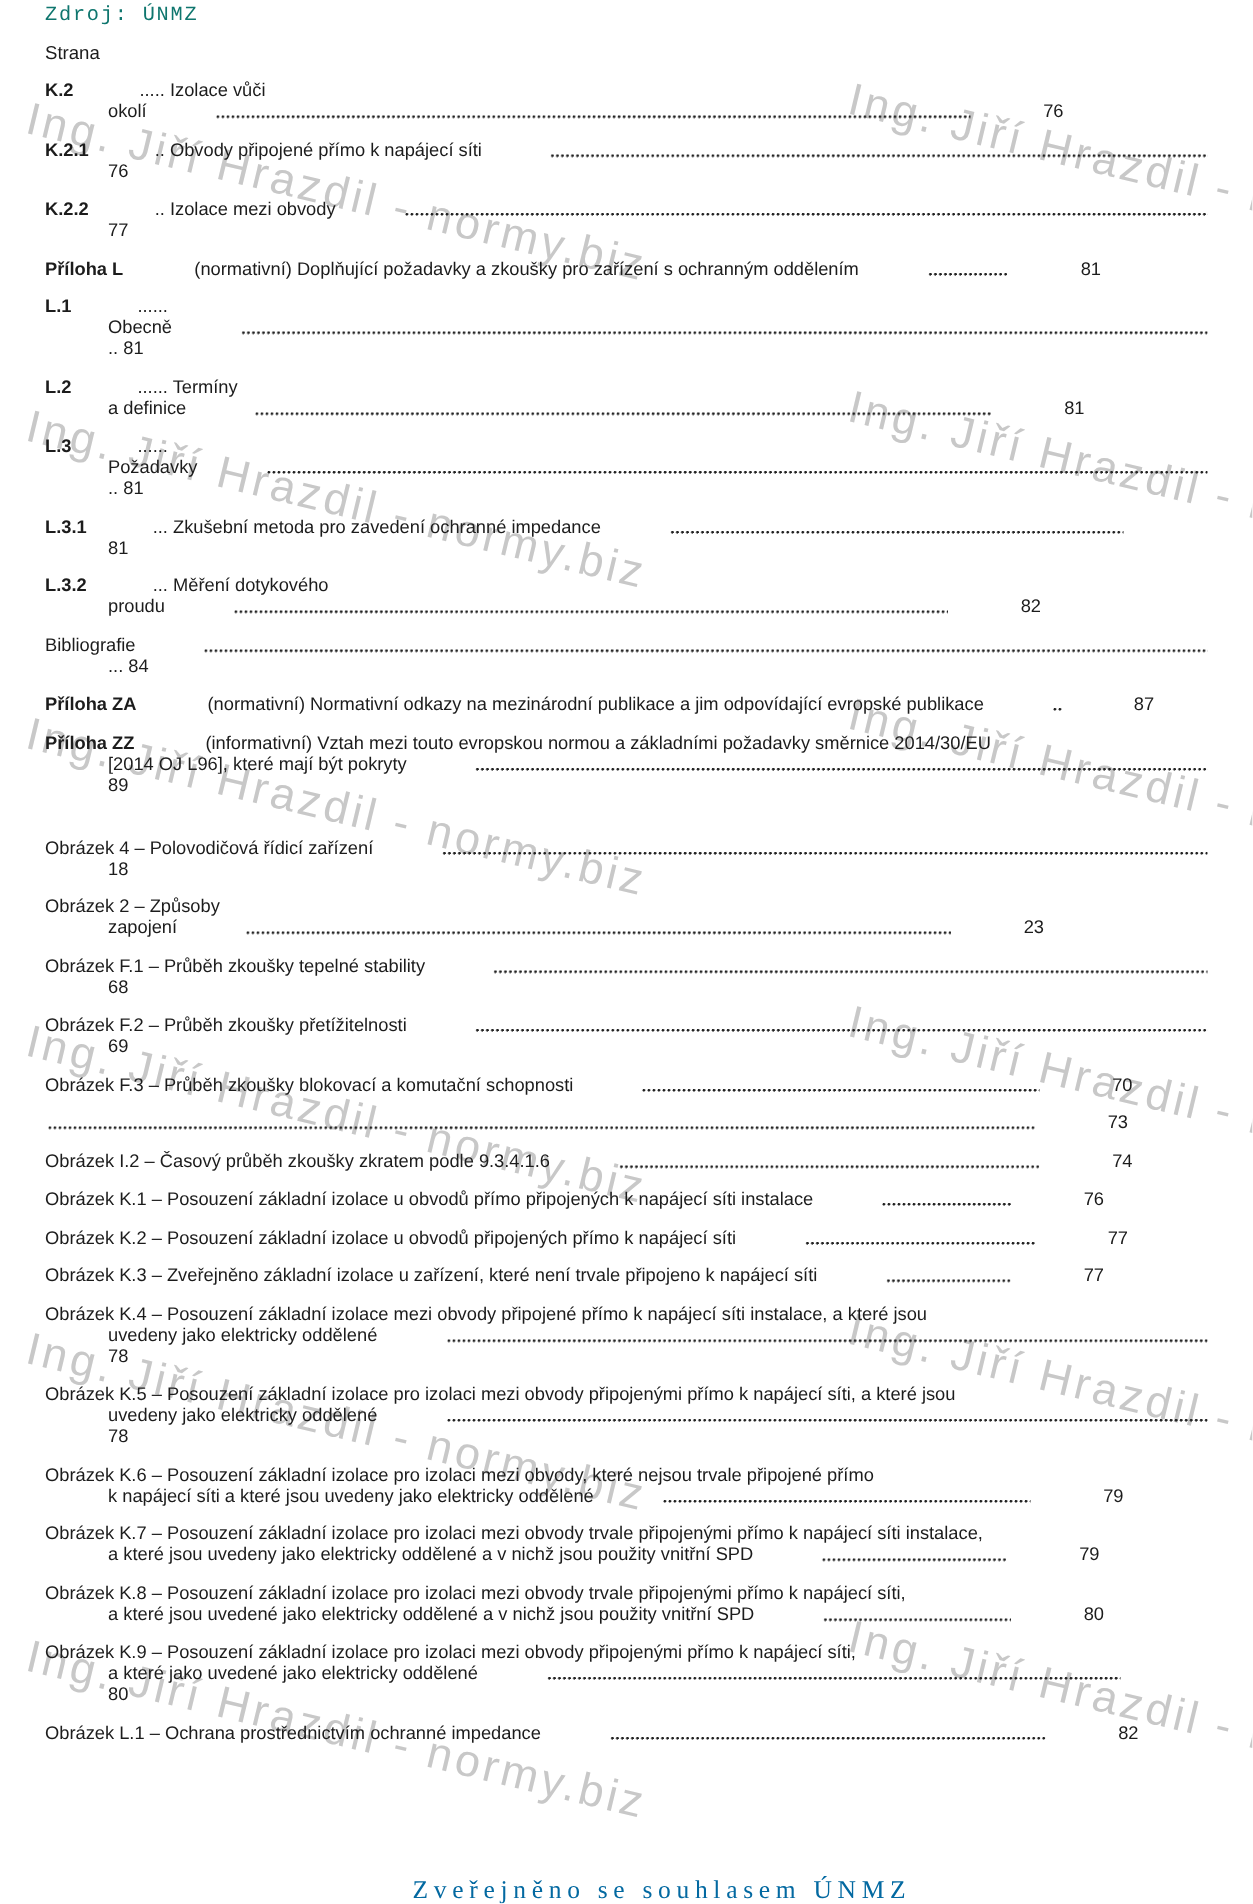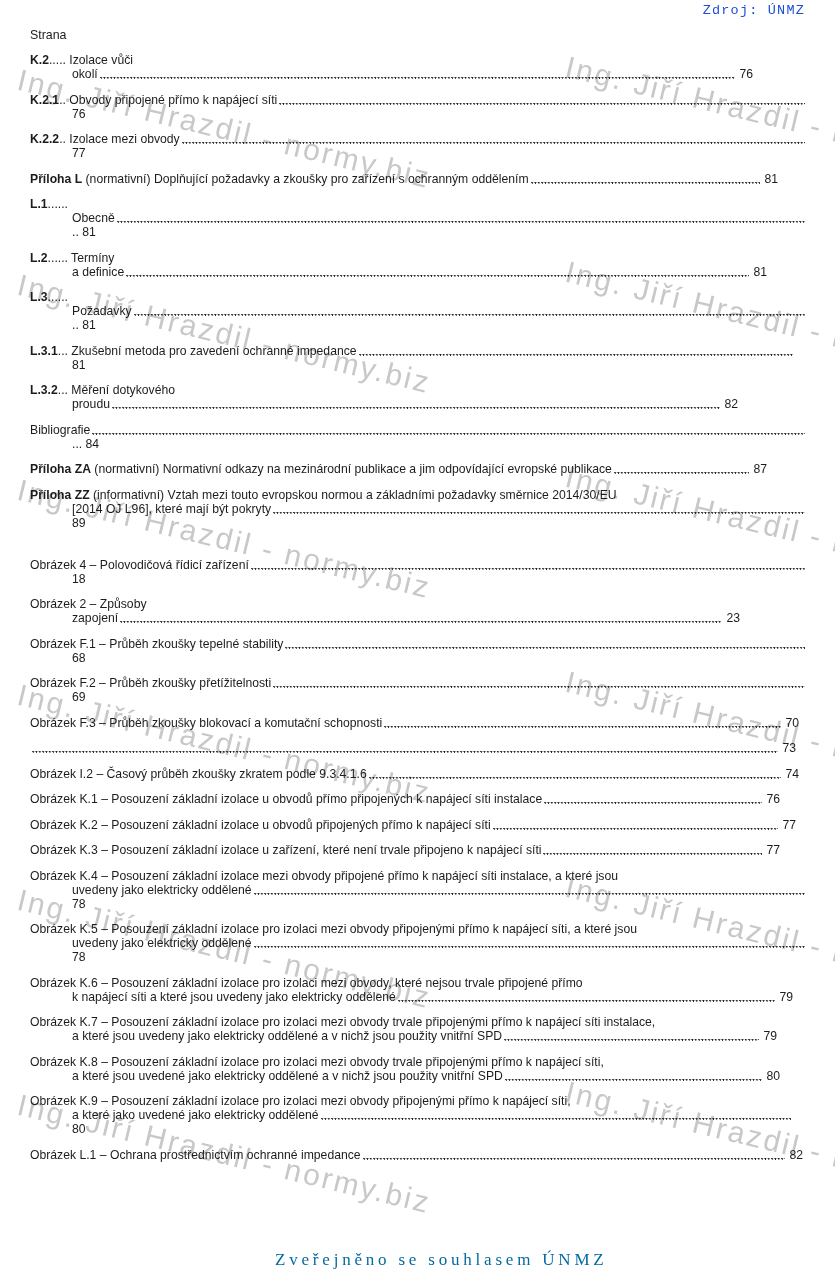--- a/index.html
+++ b/index.html
@@ -10,28 +10,28 @@
   }
   .wm-layer{position:absolute;left:0;top:0;width:100%;height:100%;z-index:0;}
   .wm{
     position:absolute;white-space:nowrap;
     font-size:30px;letter-spacing:2.4px;color:#c8c8c8;
     transform:rotate(13.5deg);transform-origin:0 0;
     font-family:"Liberation Sans",sans-serif;
   }
   .content{position:relative;z-index:1;padding:3px 30px 0 30px;}
   .source{
-    text-align:right;font-family:"Liberation Mono",monospace;
-    font-size:13.5px;letter-spacing:1.2px;line-height:16px;color:#1d4ed8;
+    text-align:left;font-family:"Liberation Mono",monospace;
+    font-size:13.5px;letter-spacing:1.2px;line-height:16px;color:#0f766e;
   }
   .strana{text-align:left;font-size:12.4px;line-height:13px;margin-top:10px;}
   .toc{margin-top:11px;}
   .figures{margin-top:28px;}
   .entry{margin-bottom:11.5px;font-size:12.2px;}
-  .line{display:flex;align-items:baseline;line-height:14px;white-space:pre;}
+  .line{display:flex;align-items:baseline;line-height:14px;white-space:pre;gap:44px;}
   .cont{padding-left:42px;text-align:center;}
   .b{font-weight:bold;}
   .leader{
     flex:1 1 auto;align-self:stretch;margin-left:2px;min-width:6px;
     background-image:radial-gradient(circle at 1.2px 10.8px,#222 0.8px,transparent 1.05px);
     background-size:3.35px 14px;background-repeat:repeat;
   }
   .pg{padding-left:4px;}
   .pad{flex:0 0 auto;}
   .footer{
@@ -138,21 +138,21 @@
         <div class="entry">
           <div class="line"><span>Obrázek I.2 – Časový průběh zkoušky zkratem podle 9.3.4.1.6</span><span class="leader"></span><span class="pg">74</span><span class="pad" style="width: 6px;"></span></div>
         </div>
         <div class="entry">
           <div class="line"><span>Obrázek K.1 – Posouzení základní izolace u obvodů přímo připojených k napájecí síti instalace</span><span class="leader"></span><span class="pg">76</span><span class="pad" style="width: 25px;"></span></div>
         </div>
         <div class="entry">
           <div class="line"><span>Obrázek K.2 – Posouzení základní izolace u obvodů připojených přímo k napájecí síti</span><span class="leader"></span><span class="pg">77</span><span class="pad" style="width: 9px;"></span></div>
         </div>
         <div class="entry">
-          <div class="line"><span>Obrázek K.3 – Posouzení základní izolace u zařízení, které není trvale připojeno k napájecí síti</span><span class="leader"></span><span class="pg">77</span><span class="pad" style="width: 25px;"></span></div>
+          <div class="line"><span>Obrázek K.3 – Zveřejněno základní izolace u zařízení, které není trvale připojeno k napájecí síti</span><span class="leader"></span><span class="pg">77</span><span class="pad" style="width: 25px;"></span></div>
         </div>
         <div class="entry">
           <div class="line"><span>Obrázek K.4 – Posouzení základní izolace mezi obvody připojené přímo k napájecí síti instalace, a které jsou</span></div>
           <div class="line cont"><span>uvedeny jako elektricky oddělené</span><span class="leader"></span></div>
           <div class="line cont"><span>78</span></div>
         </div>
         <div class="entry">
           <div class="line"><span>Obrázek K.5 – Posouzení základní izolace pro izolaci mezi obvody připojenými přímo k napájecí síti, a které jsou</span></div>
           <div class="line cont"><span>uvedeny jako elektricky oddělené</span><span class="leader"></span></div>
           <div class="line cont"><span>78</span></div>

